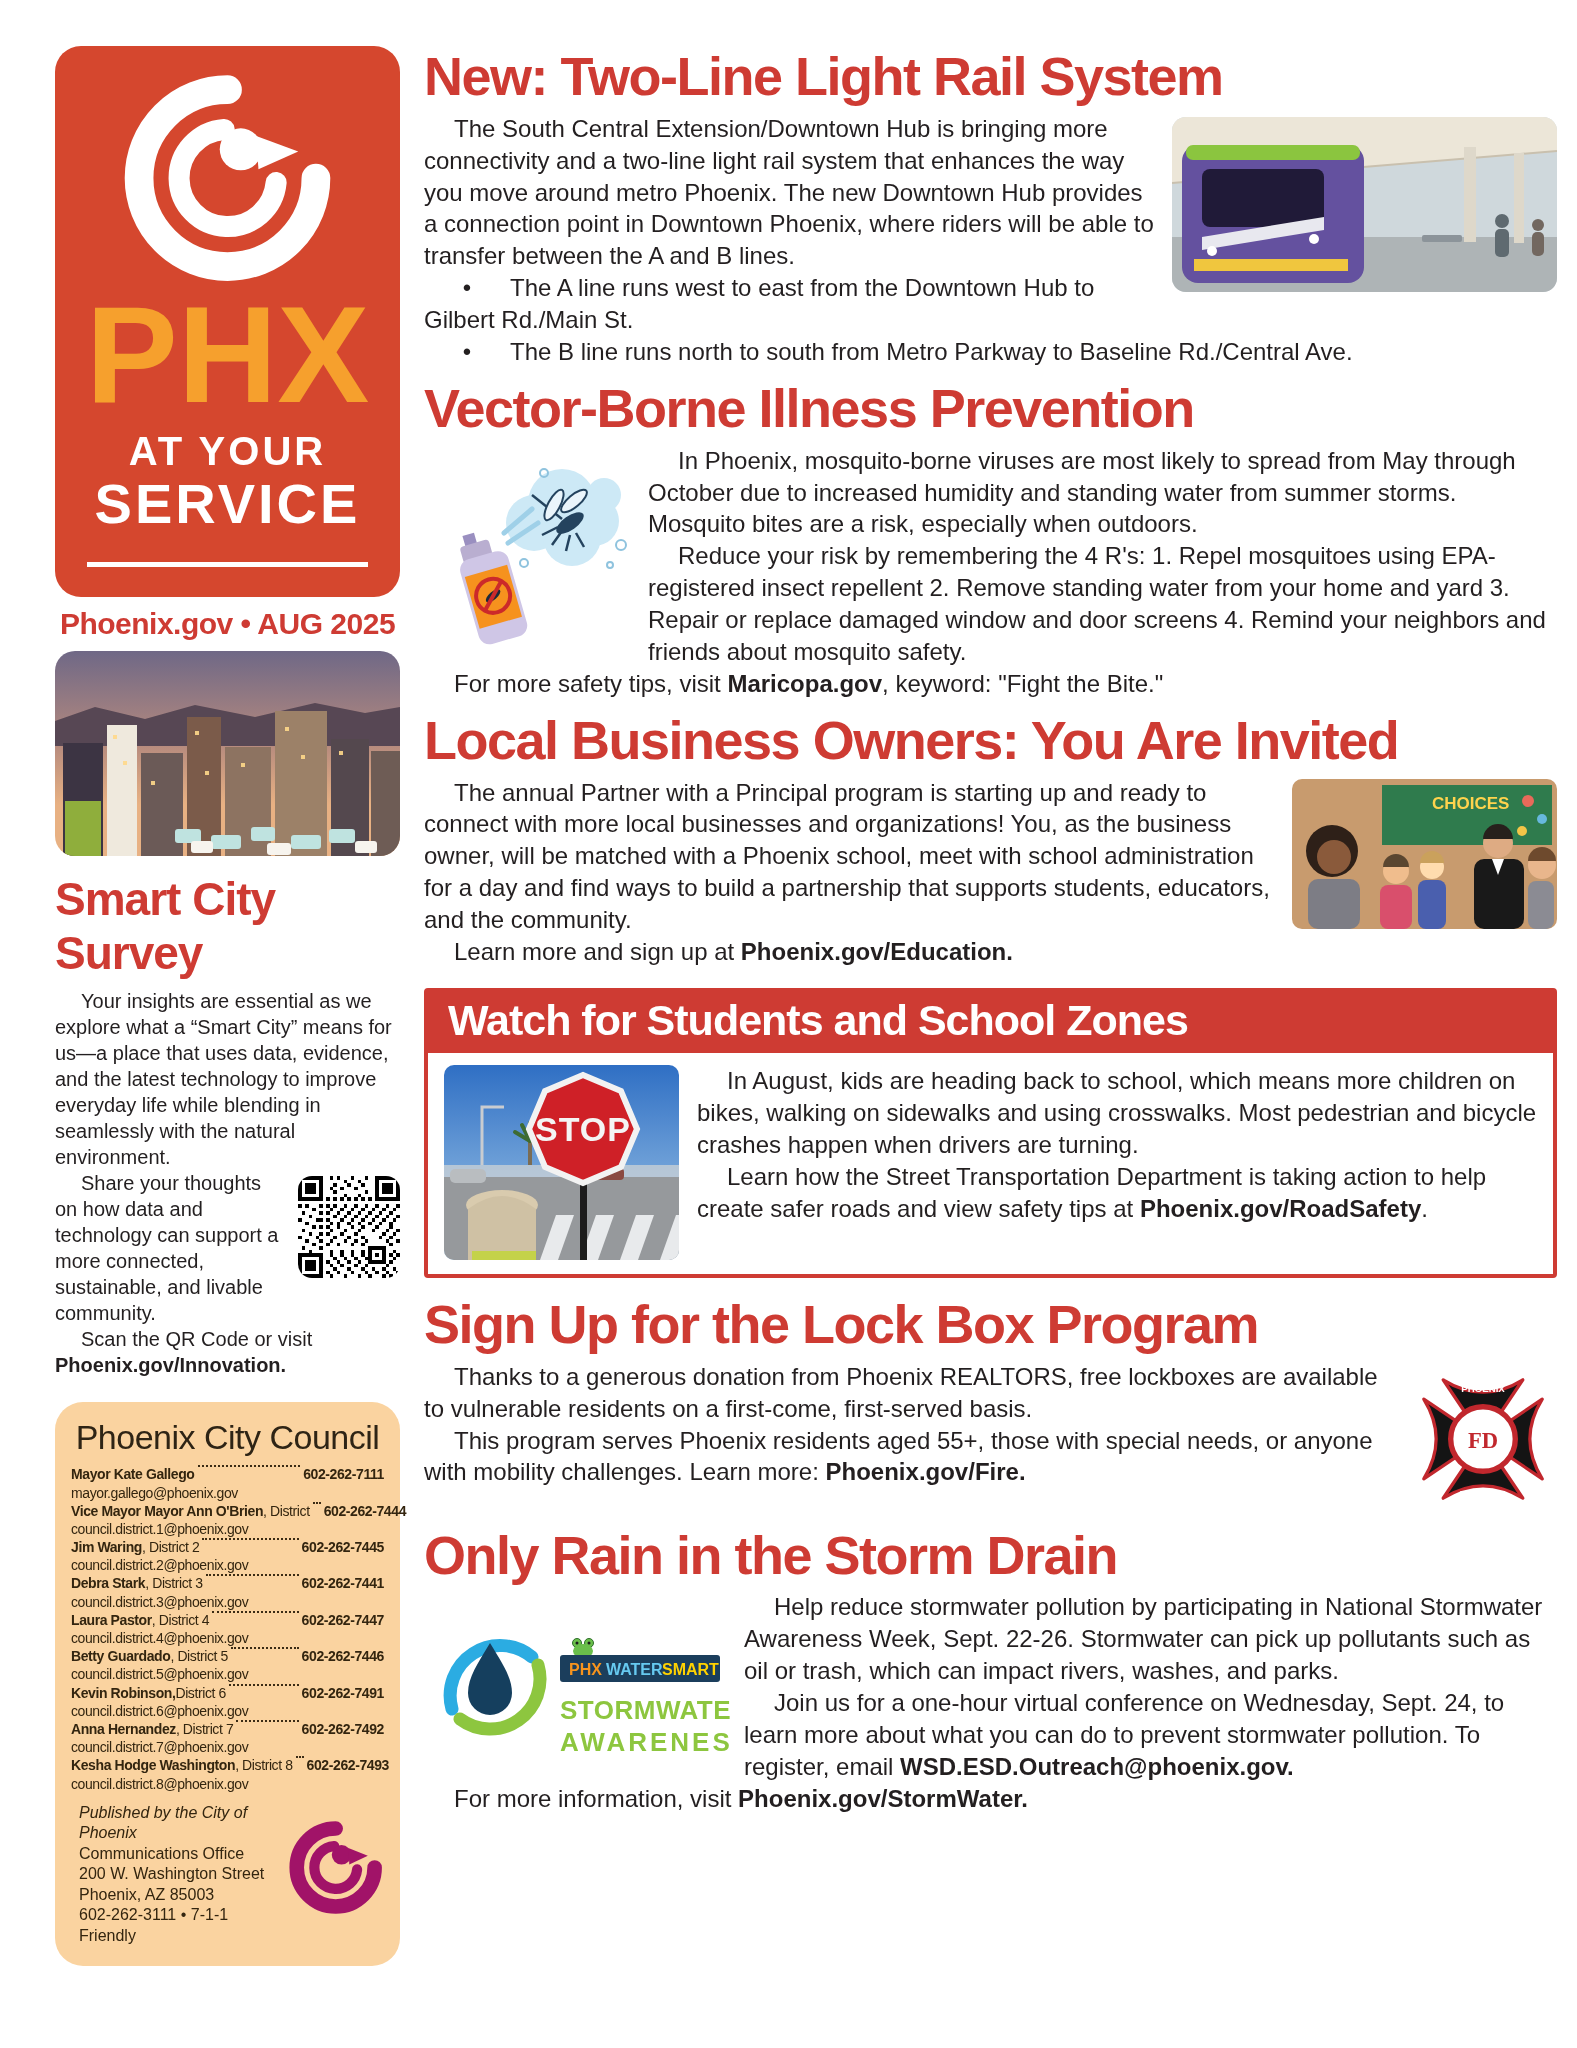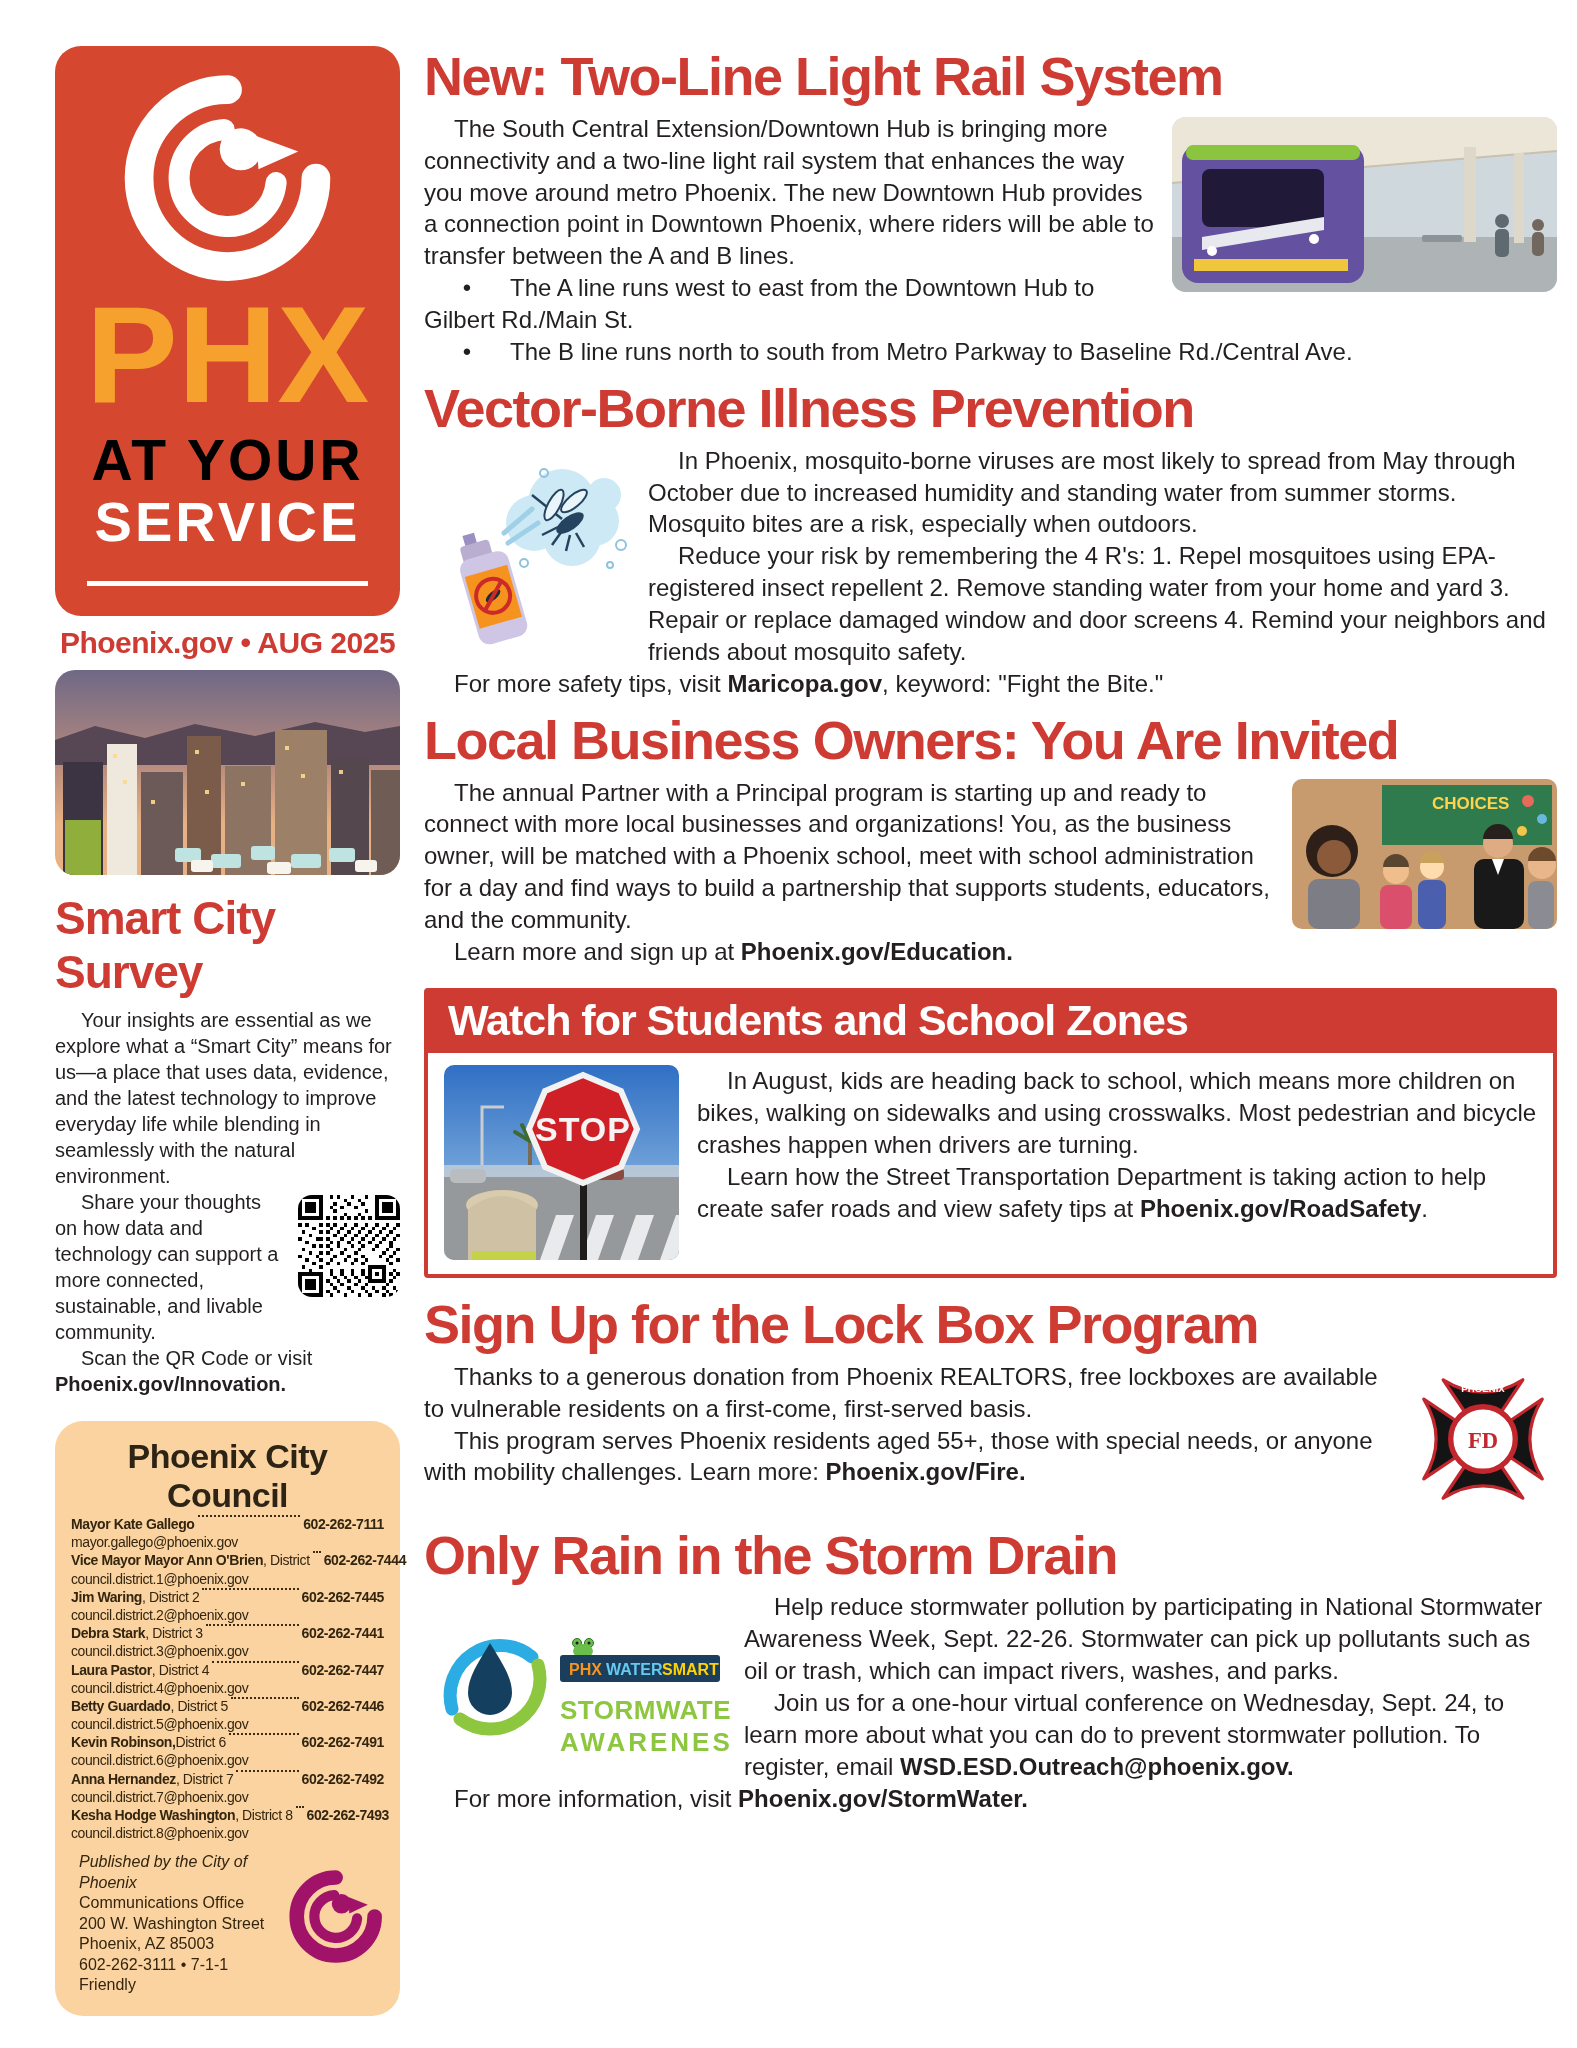--- a/index.html
+++ b/index.html
@@ -13,32 +13,32 @@
   *{margin:0;padding:0;box-sizing:border-box}
   html,body{background:#fff}
   body{width:1577px;height:2048px;font-family:"Liberation Sans",sans-serif;color:var(--ink);overflow:hidden}
   .page{display:flex;width:1577px;height:2048px;overflow:hidden;padding:46px 20px 0 55px;gap:24px}
 
   
   .leftcol{width:345px;flex:none}
   .brand{background:var(--blockred);border-radius:26px;padding:24px 0 30px;text-align:center}
   .bird{display:block;margin:2px auto 0}
   .phx{font-size:138px;font-weight:bold;color:#f6a02d;line-height:1.02;margin-top:2px}
-  .atyour{font-size:57px;color:#000000;font-weight:bold;letter-spacing:3px;margin-top:4px;line-height:1.1}
+  .atyour{font-size:40px;color:#ffffff;font-weight:bold;letter-spacing:3px;margin-top:4px;line-height:1.1}
   .servicewrap{display:inline-block;border-bottom:5px solid #fff;padding:0 8px 28px}
   .service{font-size:56px;color:#fff;font-weight:bold;letter-spacing:3px;line-height:1.1}
   .tagline{color:var(--red);font-weight:bold;font-size:30px;letter-spacing:-0.5px;text-align:center;margin:10px 0 10px}
   .skyline svg{display:block;border-radius:20px}
   .lhead{color:var(--red);font-size:46px;font-weight:bold;margin:16px 0 8px;letter-spacing:-1px}
   .lp{font-size:20px;line-height:1.3}
   .lind{text-indent:26px}
   .qr{float:right;margin:6px 0 4px 10px}
   .linkb{font-weight:bold;color:var(--ink)}
   .council{margin-top:24px;background:var(--peach);border-radius:28px;padding:16px 16px 20px;color:var(--council-ink)}
-  .ctitle{font-size:34px;font-weight:bold;text-align:center;color:#2e2415;letter-spacing:-0.5px}
+  .ctitle{font-size:34px;font-weight:normal;text-align:center;color:#2e2415;margin-bottom:8px;letter-spacing:-0.5px}
   .member{font-size:14px;letter-spacing:-0.4px;line-height:1.3}
   .mline{display:flex;align-items:flex-start;white-space:nowrap}
   .mname{font-weight:bold}
   .dots{flex:1;border-bottom:2.4px dotted #3b2b14;margin:0 3px 4px;min-width:8px}
   .mphone{font-weight:bold}
   .memail{text-align:left;padding-right:26px}
   .pub{display:flex;margin-top:10px;align-items:flex-start;justify-content:space-between}
   .pubtext{font-size:16px;line-height:1.28;padding-left:8px}
   .pubitalic{font-style:italic}
 

